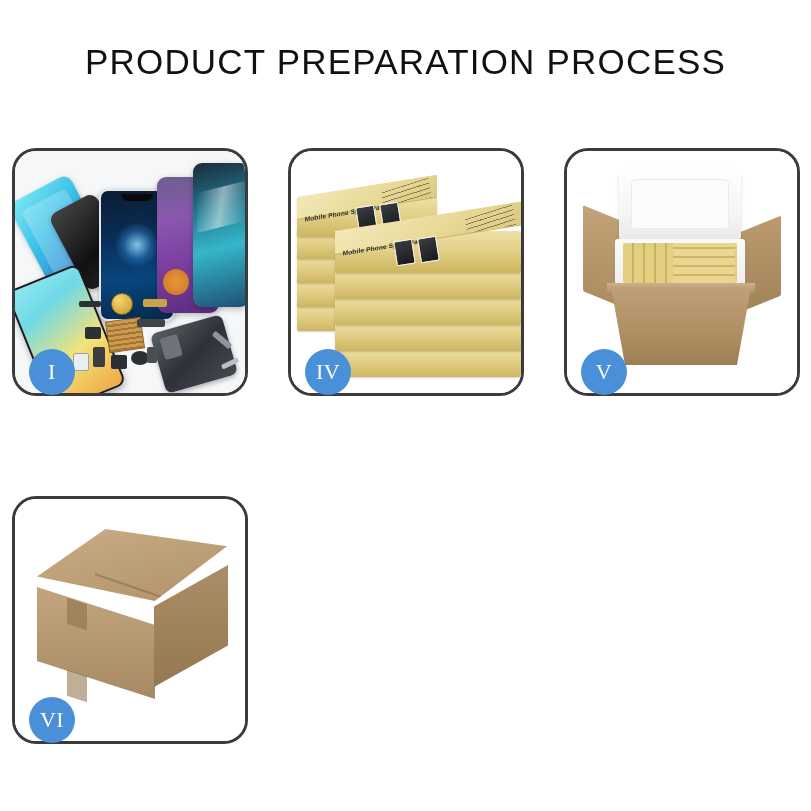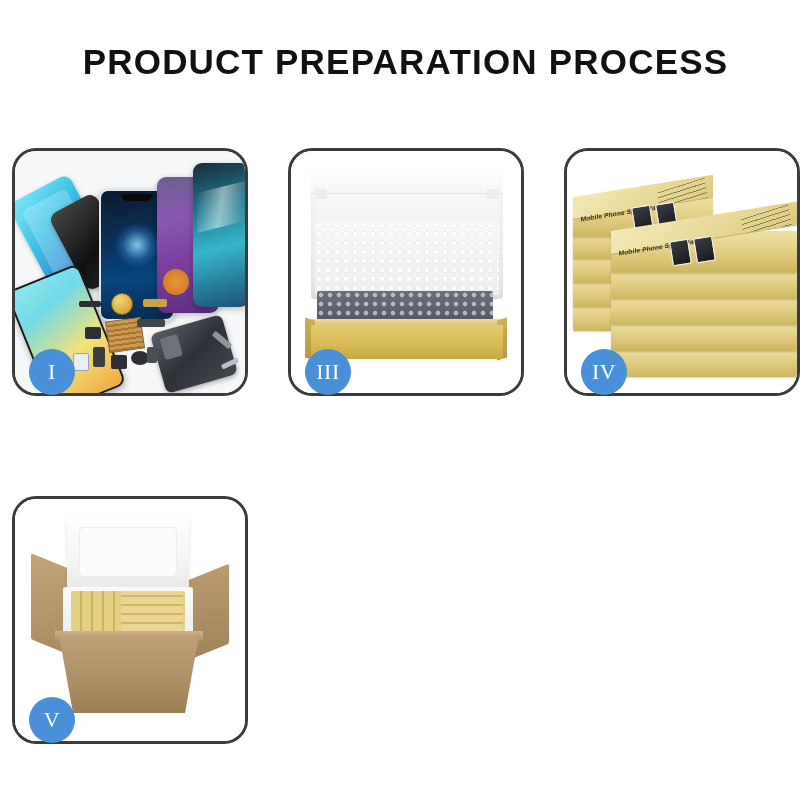--- a/index.html
+++ b/index.html
@@ -5,21 +5,21 @@
   html,body{margin:0;padding:0;}
   body{
     width:811px;height:811px;background:#ffffff;
     font-family:"Liberation Sans",sans-serif;overflow:hidden;
   }
   .page{position:relative;width:811px;height:811px;}
 
   
   .header{text-align:center;padding-top:44px;}
   .title{
-    font-size:35px;font-weight:700;letter-spacing:1.2px;color:#111;
+    font-size:35px;font-weight:400;letter-spacing:1.2px;color:#111;
     line-height:1.05;white-space:nowrap;
   }
   .subtitle{
     margin-top:11px;font-size:15.5px;color:#1a1a1a;font-weight:400;
     letter-spacing:.1px;white-space:nowrap;
   }
 
   
   .grid{
     position:absolute;left:12px;top:148px;
@@ -366,33 +366,20 @@
         <div class="prt g"></div>
         <div class="prt h"></div>
         <div class="prt i"></div>
         <div class="prt j"></div>
         <div class="prt k"></div>
       </div>
       <div class="badge">I</div>
     </div>
 
 
-    <div class="panel p3">
-      <div class="inner">
-        <div class="b3-lid"></div>
-        <div class="b3-lidflap"></div>
-        <div class="b3-foam"></div>
-        <div class="b3-wrap"></div>
-        <div class="b3-side"></div>
-        <div class="b3-edgeL"></div>
-        <div class="b3-edgeR"></div>
-        <div class="b3-front"></div>
-      </div>
-      <div class="badge">III</div>
-    </div>
 
     <div class="panel p4">
       <div class="inner">
         <div class="stack">
           <div class="sb L5"></div>
           <div class="sb L4"></div>
           <div class="sb L3"></div>
           <div class="sb L2"></div>
           <div class="sb L1">
             <div class="lid">
@@ -426,15 +413,27 @@
         <div class="c5-foamlid"></div>
         <div class="c5-foambox"></div>
         <div class="c5-goods"></div>
         <div class="c5-goods2"></div>
         <div class="c5-rim"></div>
         <div class="c5-body"></div>
       </div>
       <div class="badge">V</div>
     </div>
 
+    <div class="panel p6">
+      <div class="inner">
+        <div class="c6-top">
+          <div class="c6-seam"></div>
+        </div>
+        <div class="c6-left"></div>
+        <div class="c6-right"></div>
+        <div class="c6-tape t1"></div>
+        <div class="c6-tape t2"></div>
+      </div>
+      <div class="badge">VI</div>
+    </div>
 
   </div>
 </div>
 
 </body></html>

